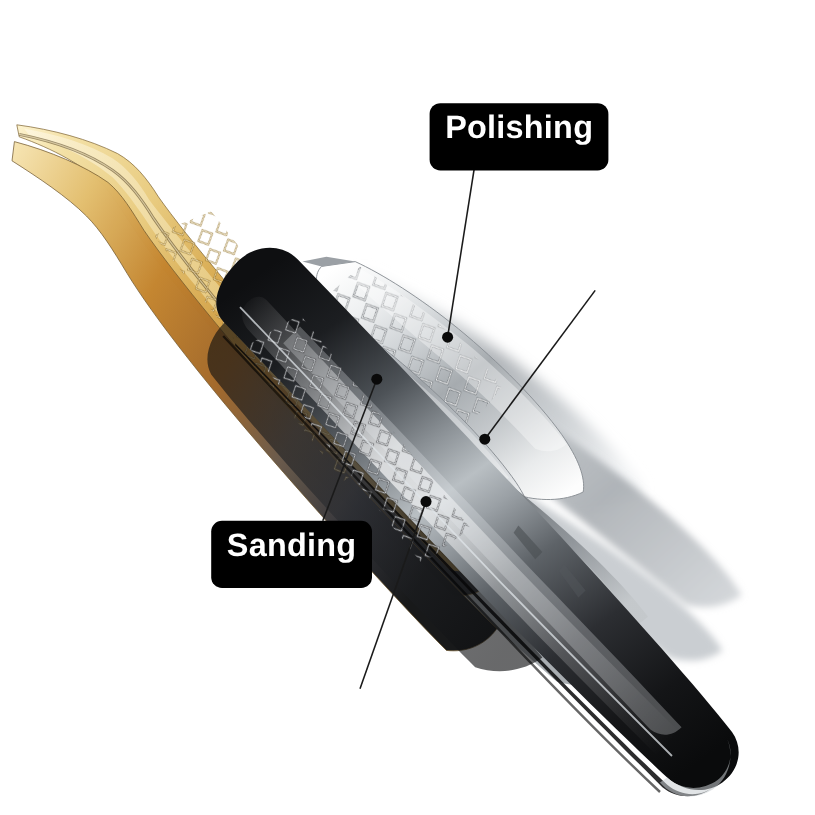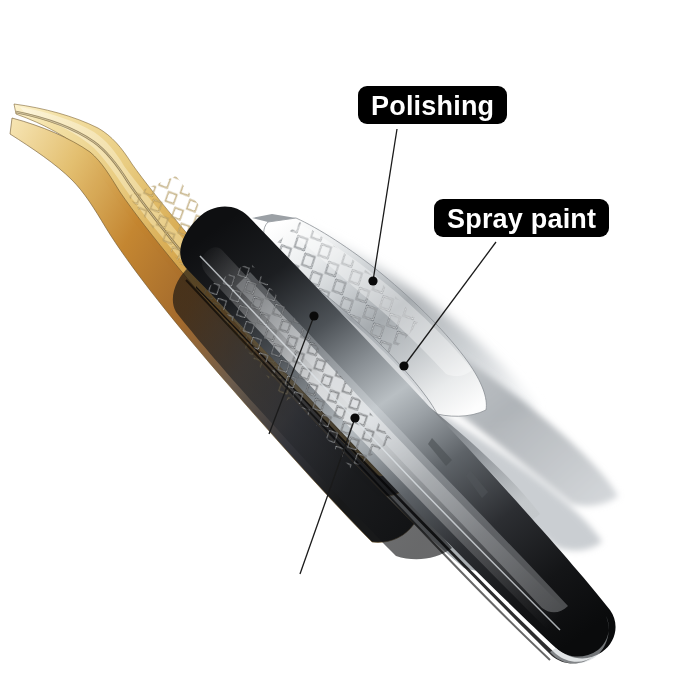--- a/index.html
+++ b/index.html
@@ -28,21 +28,21 @@
   .callout {
     position: absolute;
     background: #000000;
     color: #ffffff;
     border-radius: 9px;
     font-family: "Liberation Sans", sans-serif;
     font-weight: 700;
     font-size: 27px;
     line-height: 1;
     letter-spacing: 0.2px;
-    padding: 7px 13px 4px 13px;
+    padding: 7px 13px 22px 13px;
     white-space: nowrap;
     box-sizing: border-box;
     user-select: none;
   }
   #callout-polishing   { left: 358px; top: 86px;  }
   #callout-spraypaint  { left: 434px; top: 199px; }
   #callout-sanding     { left: 176px; top: 434px; }
   #callout-deburring   { left: 224px; top: 574px; }
 </style>
 </head>
@@ -426,17 +426,17 @@
       <line x1="269" y1="434" x2="314" y2="316" stroke="#1a1a1a" stroke-width="1.3"></line>
       <circle cx="314" cy="316" r="4.6" fill="#0a0a0a"></circle>
 
       <line x1="300" y1="574" x2="355" y2="418" stroke="#1a1a1a" stroke-width="1.3"></line>
       <circle cx="355" cy="418" r="4.6" fill="#0a0a0a"></circle>
     </g>
   </svg>
 
   <div class="callout" id="callout-polishing">Polishing</div>
 
-  <div class="callout" id="callout-spraypaint">Spray paint</div>
-
+
+  <div class="callout" id="callout-sanding">Sanding</div>
 
 
 </div>
 
 </body></html>

